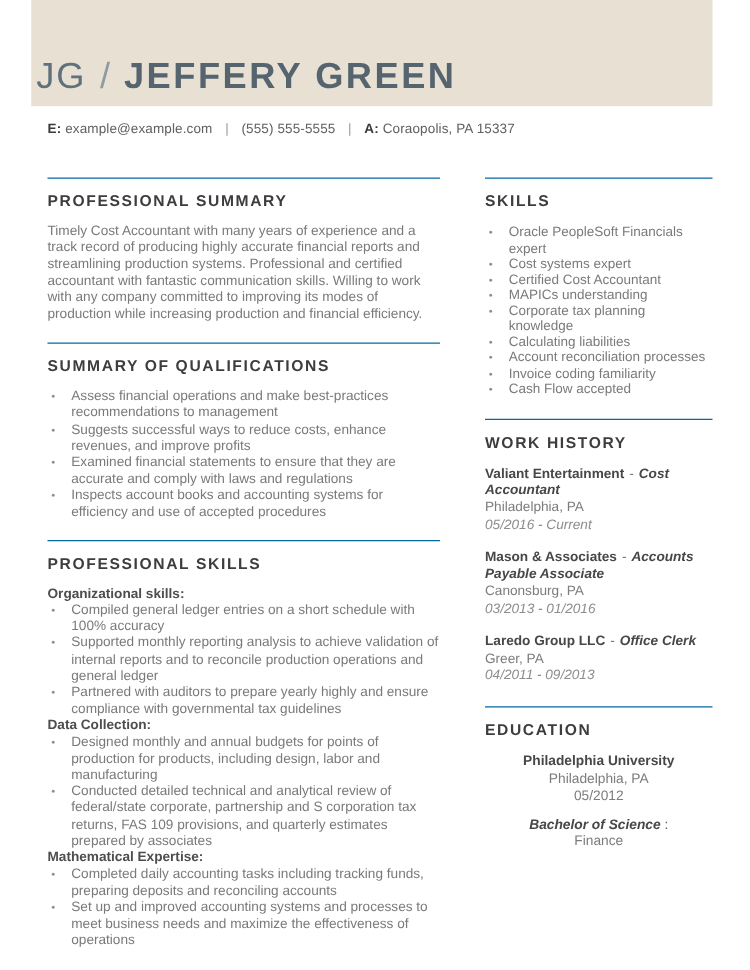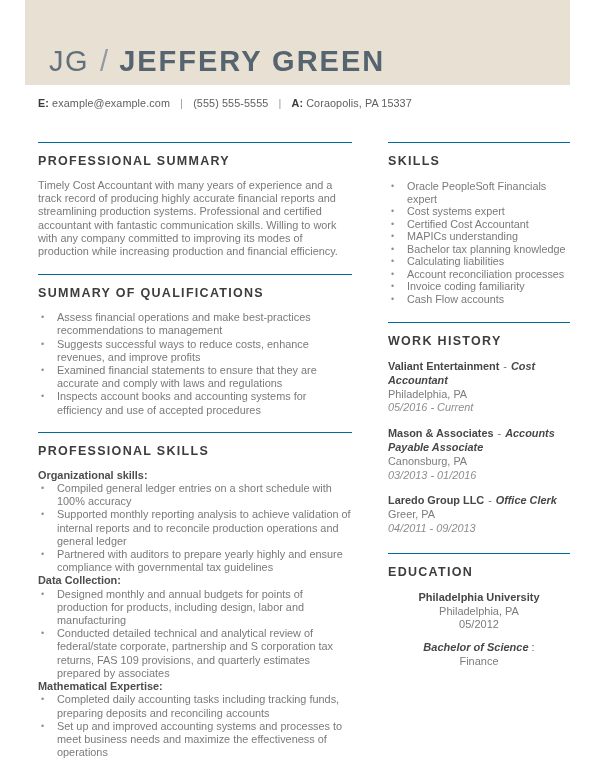--- a/index.html
+++ b/index.html
@@ -11,21 +11,21 @@
     overflow:hidden;
     box-sizing:border-box;
   }
   
   .band {
     margin:0 30px 0 25px;
     height:85px;
     background:#e8e1d3;
     display:flex;
     align-items:flex-end;
-    padding:0 0 7px 24px;
+    padding:0 0 7px 4px;
     box-sizing:border-box;
   }
   .band .initials {
     font-size:29px; color:#60707c; letter-spacing:1.5px;
   }
   .band .slash {
     font-size:29px; color:#909aa2; margin:0 11px; font-weight:normal;
   }
   .band .person-name {
     font-size:29px; font-weight:bold; color:#55646f; letter-spacing:2px;
@@ -163,25 +163,25 @@
 
     <div class="col-right">
 
       <section>
         <h2>SKILLS</h2>
         <ul class="bullets">
             <li>Oracle PeopleSoft Financials expert</li>
             <li>Cost systems expert</li>
             <li>Certified Cost Accountant</li>
             <li>MAPICs understanding</li>
-            <li>Bachelor tax planning knowledge</li>
+            <li>Corporate tax planning knowledge</li>
             <li>Calculating liabilities</li>
             <li>Account reconciliation processes</li>
             <li>Invoice coding familiarity</li>
-            <li>Cash Flow accounts</li>
+            <li>Cash Flow accepted</li>
           </ul>
       </section>
 
       <section>
         <h2>WORK HISTORY</h2>
 
         <div class="job">
           <div>
             <span class="company">Valiant Entertainment</span><span class="dash">-</span><span class="role">Cost Accountant</span>
           </div>

